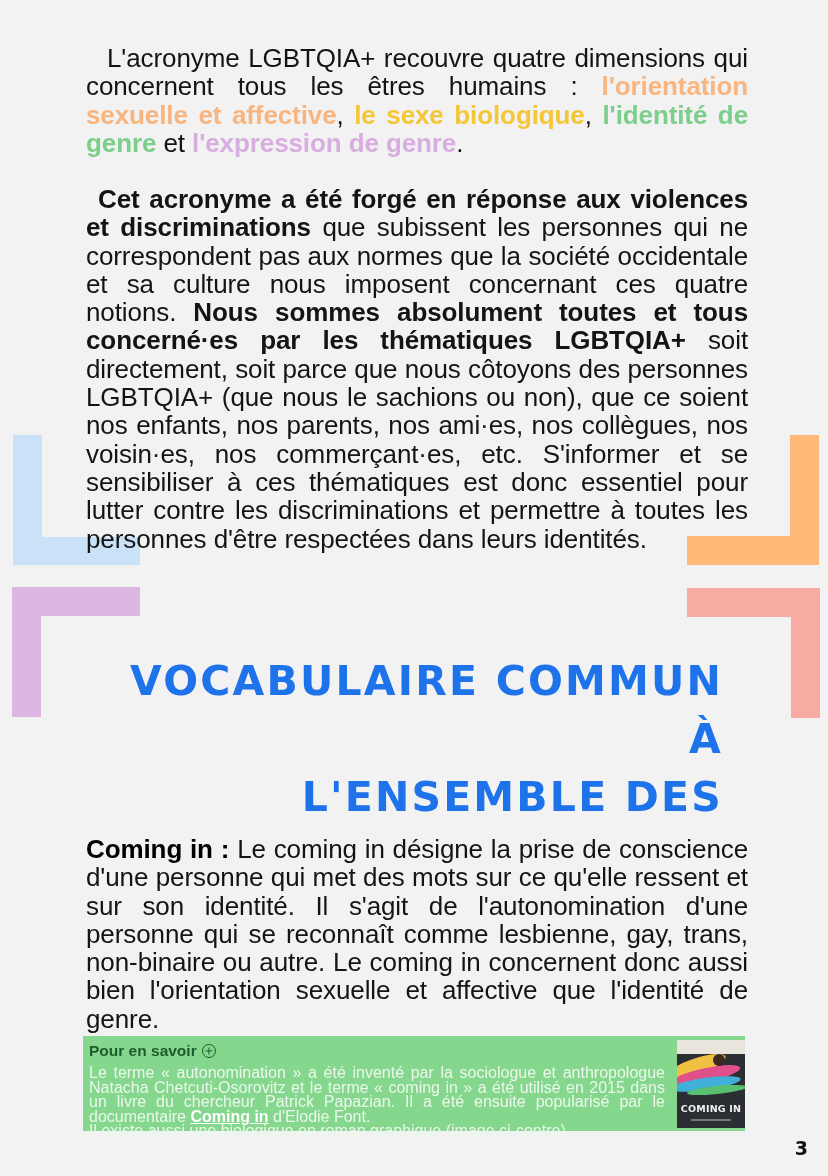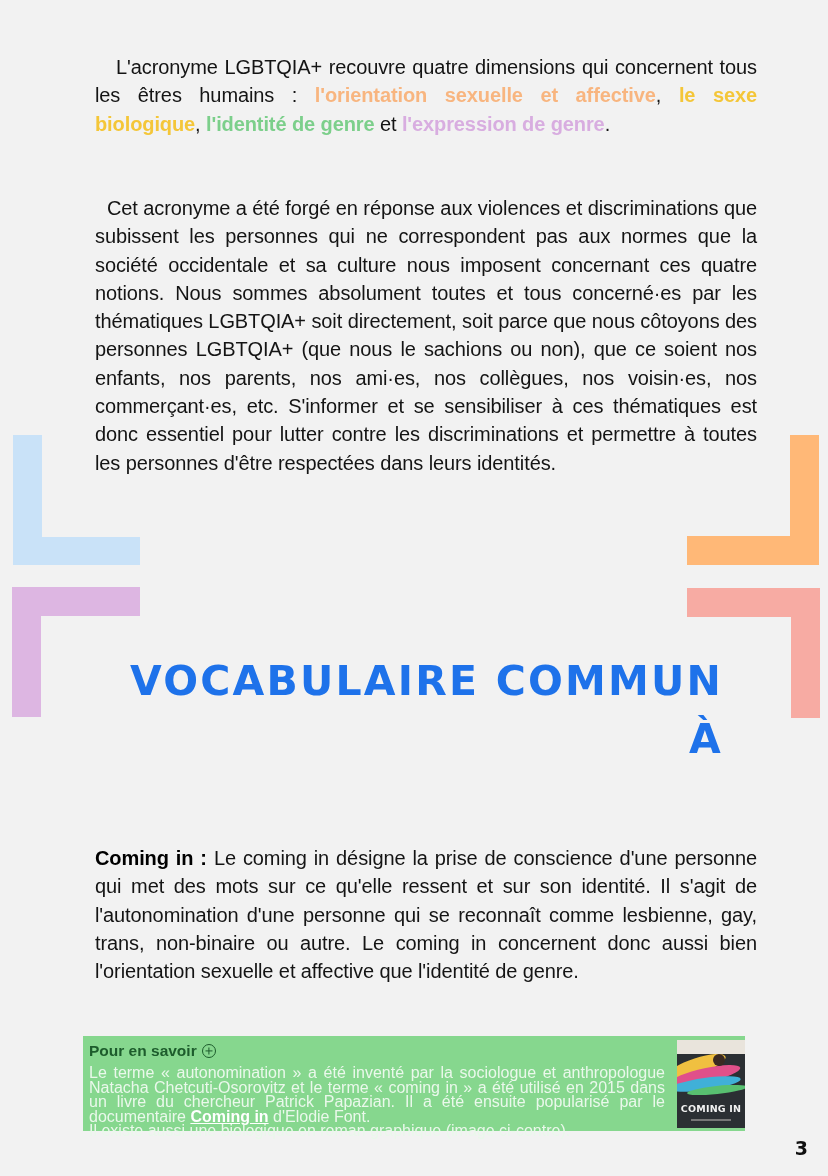--- a/index.html
+++ b/index.html
@@ -10,27 +10,27 @@
       overflow: hidden;
       font-family: "Liberation Sans", "DejaVu Sans", sans-serif;
       color: #141414;
     }
     .bracket { position: absolute; }
     .bracket .v, .bracket .h { position: absolute; }
 
     .para {
       position: absolute;
       left: 83px; width: 662px;
-      font-size: 20px;
+      font-size: 26px;
       line-height: 28.3px;
       text-align: justify;
-      margin: 12px;
+      margin: 3px;
       letter-spacing: -0.1px;
     }
-    .para b { font-weight: normal; }
+    .para b { font-weight: bold; }
     .c-orange { color: #f8b57f; font-weight: bold; }
     .c-yellow { color: #f4c638; font-weight: bold; }
     .c-green  { color: #7ccf8b; font-weight: bold; }
     .c-purple { color: #d8ade0; font-weight: bold; }
 
     .title {
       position: absolute;
       left: 83px; top: 652px;
       width: 640px;
       margin: 0;
@@ -121,21 +121,21 @@
 <p class="para" style="top:41px; text-indent:21px;">
   <span>L'acronyme LGBTQIA+ recouvre quatre dimensions qui concernent tous les êtres humains : </span><span class="c-orange">l'orientation sexuelle et affective</span><span>, </span><span class="c-yellow">le sexe biologique</span><span>, </span><span class="c-green">l'identité de genre</span><span> et </span><span class="c-purple">l'expression de genre</span><span>.</span>
 </p>
 
 <p class="para" style="top:182px; text-indent:12px;">
   <b>Cet acronyme a été forgé en réponse aux violences et discriminations</b><span> que subissent les personnes qui ne correspondent pas aux normes que la société occidentale et sa culture nous imposent concernant ces quatre notions. </span><b>Nous sommes absolument toutes et tous concerné·es par les thématiques LGBTQIA+</b><span> soit directement, soit parce que nous côtoyons des personnes LGBTQIA+ (que nous le sachions ou non), que ce soient nos enfants, nos parents, nos ami·es, nos collègues, nos voisin·es, nos commerçant·es, etc. S'informer et se sensibiliser à ces thématiques est donc essentiel pour lutter contre les discriminations et permettre à toutes les personnes d'être respectées dans leurs identités.</span>
 </p>
 
 <h1 class="title">
   <span>Vocabulaire commun à</span><br>
-  <br>
+  <span>l'ensemble des</span><br>
 </h1>
 
 <p class="para" style="top:832px;">
   <span class="term">Coming in :</span><span> Le coming in désigne la prise de conscience d'une personne qui met des mots sur ce qu'elle ressent et sur son identité. Il s'agit de l'autonomination d'une personne qui se reconnaît comme lesbienne, gay, trans, non-binaire ou autre. Le coming in concernent donc aussi bien l'orientation sexuelle et affective que l'identité de genre.</span>
 </p>
 
 <div class="infobox">
   <div class="infobox-title">
     <span>Pour en savoir</span>
     <span class="plus-icon"></span>

